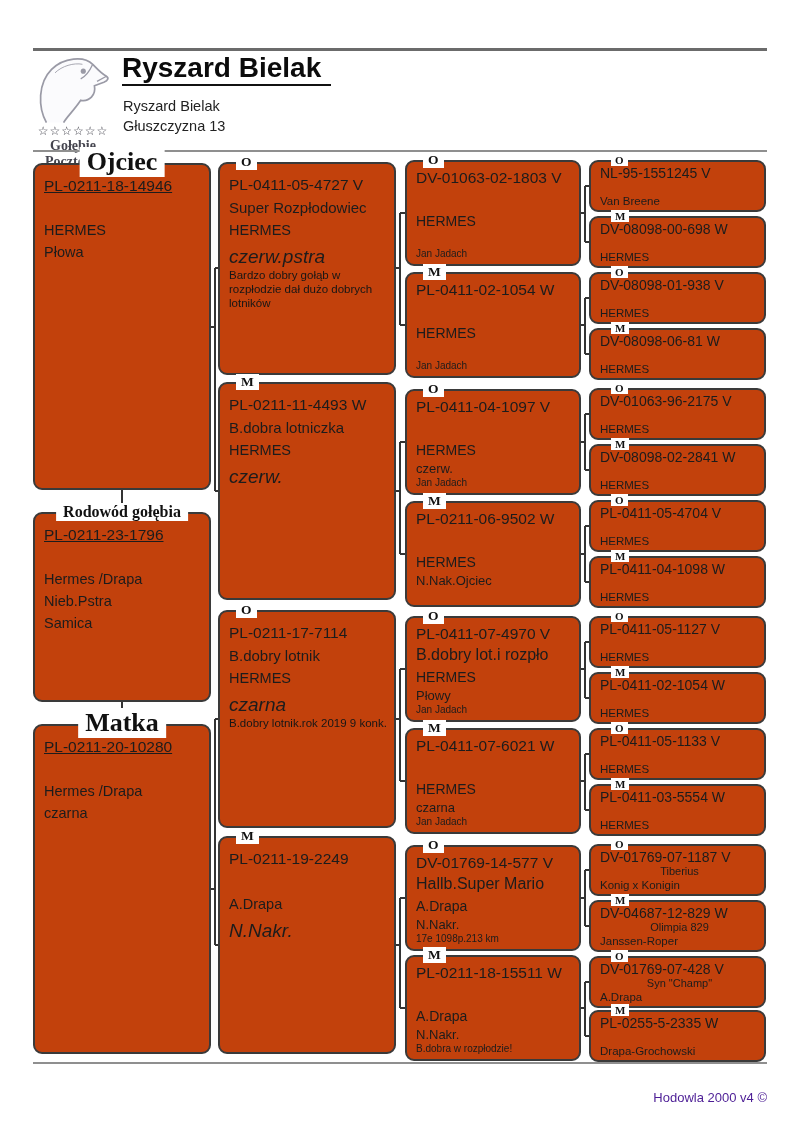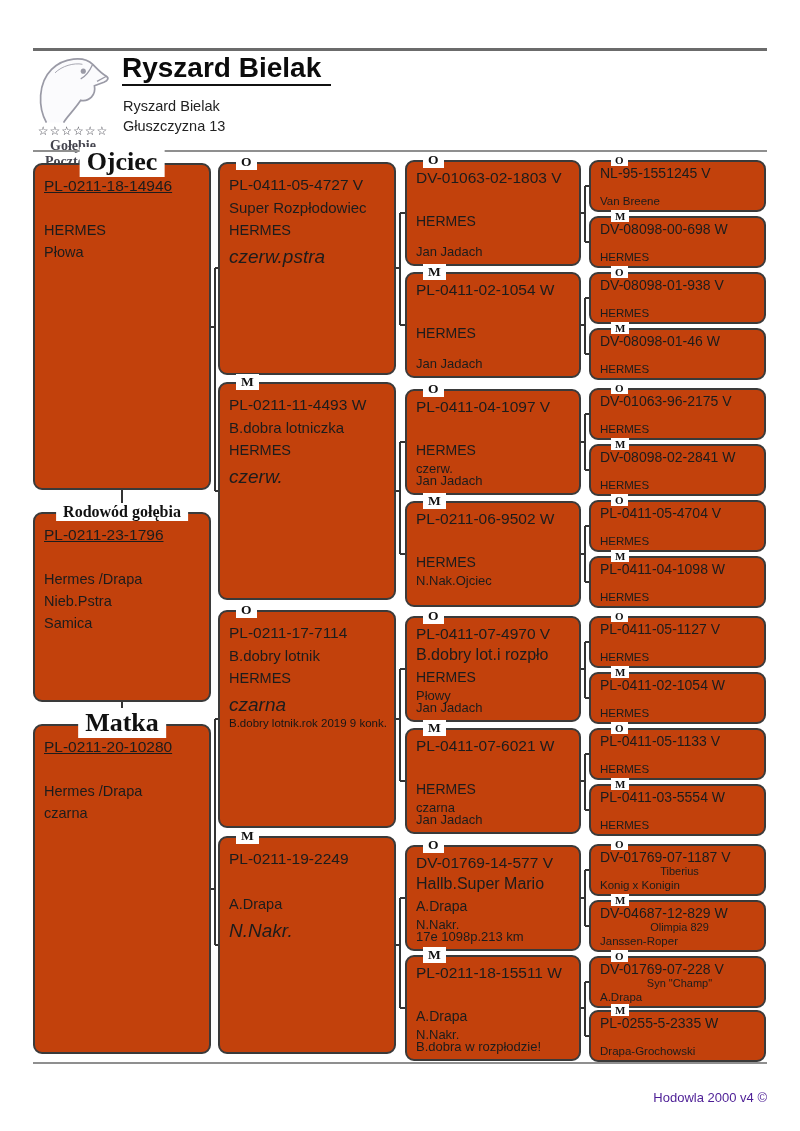--- a/index.html
+++ b/index.html
@@ -45,21 +45,21 @@
   .g2 .s-ring{top:12px;}
   .g2 .s-name{top:35px;font-size:15px;}
   .g2 .s-l3{top:58px;font-size:14.5px;}
   .g2 .s-l4{top:82px;font-size:19px;font-style:italic;}
   .g2 .s-note{top:104px;font-size:11.5px;line-height:14px;white-space:normal;color:#161616;}
   
   .g3 .s-ring{top:7px;}
   .g3 .s-name{top:28px;font-size:16px;}
   .g3 .s-l3{top:51px;font-size:14px;}
   .g3 .s-l4{top:70px;font-size:13px;}
-  .g3 .s-l5{bottom:5px;font-size:13px;}
+  .g3 .s-l5{bottom:5px;font-size:10px;}
   
   .g4 .s-ring{top:3px;font-size:14px;}
   .g4 .s-l2{top:19px;font-size:11px;text-align:center;}
   .g4 .s-l3{bottom:3px;font-size:11.5px;}
 
   svg.conn{position:absolute;left:0;top:0;pointer-events:none;}
 </style>
 </head>
 <body>
 
@@ -138,20 +138,21 @@
       <div></div>
     </div>
   </div>
 
   <div class="box b2 g2" style="top:162px;height:213px;">
     <span class="olabel">O</span>
     <div class="tl ring s-ring">PL-0411-05-4727 V</div>
     <div class="tl s-name">Super Rozpłodowiec</div>
     <div class="tl s-l3">HERMES</div>
     <div class="tl s-l4">czerw.pstra</div>
+    <div class="tl s-note">Bardzo dobry  gołąb w rozpłodzie dał dużo dobrych lotników</div>
   </div>
   <div class="box b2 g2" style="top:382px;height:218px;">
     <span class="olabel">M</span>
     <div class="tl ring s-ring">PL-0211-11-4493 W</div>
     <div class="tl s-name">B.dobra lotniczka</div>
     <div class="tl s-l3">HERMES</div>
     <div class="tl s-l4">czerw.</div>
     <div class="tl s-note"></div>
   </div>
   <div class="box b2 g2" style="top:610px;height:218px;">
@@ -249,21 +250,21 @@
     <div class="tl s-l3">HERMES</div>
   </div>
   <div class="box b4 g4" style="top:272px;height:52px;">
     <span class="olabel">O</span>
     <div class="tl s-ring">DV-08098-01-938 V</div>
     <div class="tl s-l2"></div>
     <div class="tl s-l3">HERMES</div>
   </div>
   <div class="box b4 g4" style="top:328px;height:52px;">
     <span class="olabel">M</span>
-    <div class="tl s-ring">DV-08098-01-46 W</div>
+    <div class="tl s-ring">DV-08098-06-81 W</div>
     <div class="tl s-l2"></div>
     <div class="tl s-l3">HERMES</div>
   </div>
   <div class="box b4 g4" style="top:388px;height:52px;">
     <span class="olabel">O</span>
     <div class="tl s-ring">DV-01063-96-2175 V</div>
     <div class="tl s-l2"></div>
     <div class="tl s-l3">HERMES</div>
   </div>
   <div class="box b4 g4" style="top:444px;height:52px;">
@@ -315,21 +316,21 @@
     <div class="tl s-l3">Konig x Konigin</div>
   </div>
   <div class="box b4 g4" style="top:900px;height:52px;">
     <span class="olabel">M</span>
     <div class="tl s-ring">DV-04687-12-829 W</div>
     <div class="tl s-l2">Olimpia 829</div>
     <div class="tl s-l3">Janssen-Roper</div>
   </div>
   <div class="box b4 g4" style="top:956px;height:52px;">
     <span class="olabel">O</span>
-    <div class="tl s-ring">DV-01769-07-228 V</div>
+    <div class="tl s-ring">DV-01769-07-428 V</div>
     <div class="tl s-l2">Syn "Champ"</div>
     <div class="tl s-l3">A.Drapa</div>
   </div>
   <div class="box b4 g4" style="top:1010px;height:52px;">
     <span class="olabel">M</span>
     <div class="tl s-ring">PL-0255-5-2335 W</div>
     <div class="tl s-l2"></div>
     <div class="tl s-l3">Drapa-Grochowski</div>
   </div>
 

